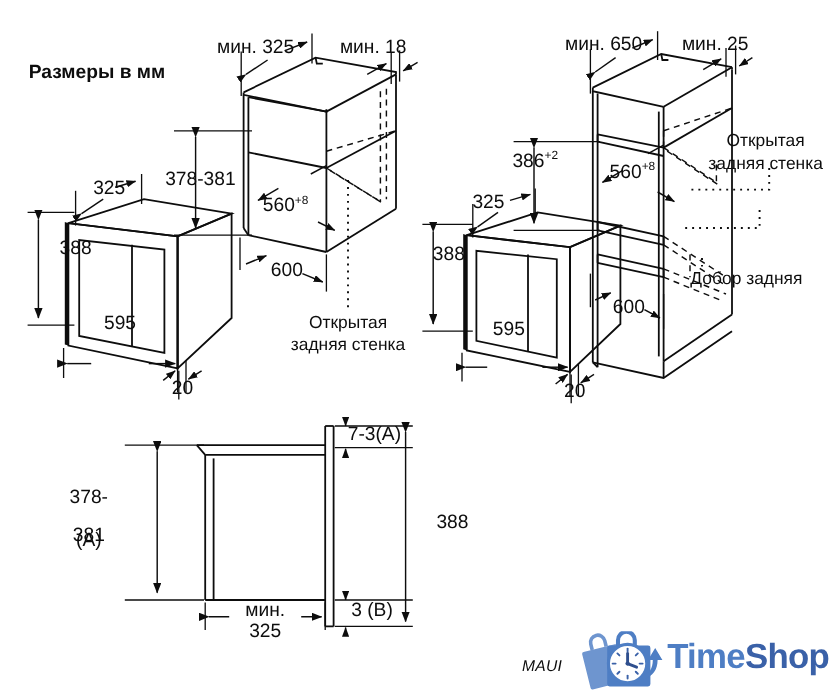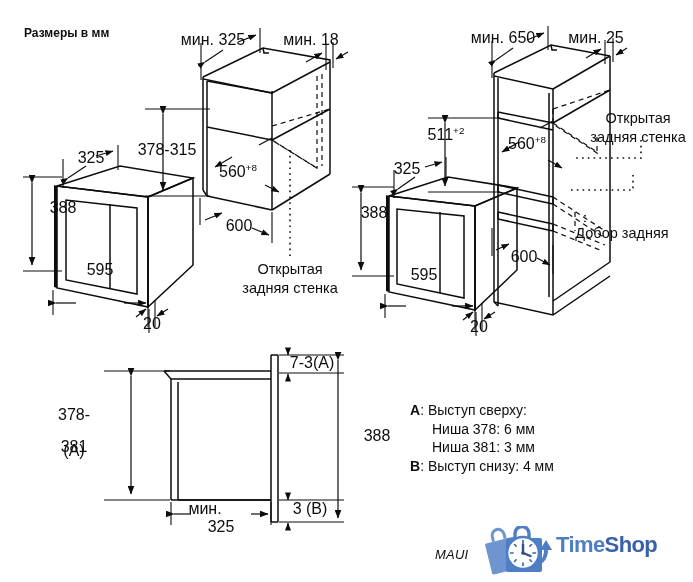--- a/index.html
+++ b/index.html
@@ -25,21 +25,21 @@
     width: 693px;
     height: 582px;
   }
   .lbl {
     position: absolute;
     color: #0d0d0d;
     font-family: "Liberation Sans", sans-serif;
     white-space: pre;
     line-height: 1.12;
   }
-  .t-title   { font-size: 12px; font-weight: 700; }
+  .t-title   { font-size: 16px; font-weight: 700; margin-top: 25px; }
   .t-dim     { font-size: 16px;   font-weight: 400; }
   .t-note    { font-size: 14.5px; font-weight: 400; }
   .t-legend  { font-size: 14px;   font-weight: 400; }
   .t-legend b{ font-weight: 700; }
   .t-maui    { font-size: 13px;   font-weight: 400; letter-spacing: .2px; font-style: italic; }
   .sup {
     font-size: 0.62em;
     vertical-align: super;
     line-height: 0;
   }
@@ -50,21 +50,21 @@
     left: 480px;
     top: 526px;
     width: 206px;
     height: 52px;
   }
   #logo-word {
     position: absolute;
     left: 76px;
     top: 6px;
     font-family: "Liberation Sans", sans-serif;
-    font-size: 22px;
+    font-size: 29px;
     font-weight: 700;
     letter-spacing: -0.6px;
   }
   .lw-blue { color: #4e7ec4; }
   .lw-dark { color: #3a61a8; }
 </style>
 </head>
 <body>
 
 <div id="page">
@@ -363,55 +363,49 @@
 
   <div class="lbl t-title" style="left:24px; top:27px;">Размеры в мм</div>
 
   <div class="lbl t-dim ctr" style="left:63px; top:199px;">388</div>
   <div class="lbl t-dim ctr" style="left:91px; top:149px;">325</div>
   <div class="lbl t-dim ctr" style="left:100px; top:261px;">595</div>
   <div class="lbl t-dim ctr" style="left:152px; top:315px;">20</div>
 
   <div class="lbl t-dim ctr" style="left:213px; top:31px;">мин. 325</div>
   <div class="lbl t-dim ctr" style="left:311px; top:31px;">мин. 18</div>
-  <div class="lbl t-dim ctr" style="left:167px; top:141px;">378-315</div>
+  <div class="lbl t-dim ctr" style="left:167px; top:141px;">378-381</div>
   <div class="lbl t-dim" style="left:219px; top:163px;"><span>560</span><span class="sup">+8</span></div>
   <div class="lbl t-dim ctr" style="left:239px; top:217px;">600</div>
   <div class="lbl t-note ctr" style="left:290px; top:261px;">Открытая</div>
   <div class="lbl t-note ctr" style="left:290px; top:280px;">задняя стенка</div>
 
   <div class="lbl t-dim ctr" style="left:374px; top:204px;">388</div>
   <div class="lbl t-dim ctr" style="left:407px; top:160px;">325</div>
   <div class="lbl t-dim ctr" style="left:424px; top:266px;">595</div>
   <div class="lbl t-dim ctr" style="left:479px; top:318px;">20</div>
 
   <div class="lbl t-dim ctr" style="left:503px; top:29px;">мин. 650</div>
   <div class="lbl t-dim ctr" style="left:596px; top:29px;">мин. 25</div>
-  <div class="lbl t-dim" style="left:446px; top:126px; transform:translateX(-50%);"><span>511</span><span class="sup">+2</span></div>
+  <div class="lbl t-dim" style="left:446px; top:126px; transform:translateX(-50%);"><span>386</span><span class="sup">+2</span></div>
   <div class="lbl t-dim" style="left:508px; top:135px;"><span>560</span><span class="sup">+8</span></div>
   <div class="lbl t-dim ctr" style="left:524px; top:248px;">600</div>
   <div class="lbl t-note ctr" style="left:638px; top:110px;">Открытая</div>
   <div class="lbl t-note ctr" style="left:638px; top:129px;">задняя стенка</div>
   <div class="lbl t-note ctr" style="left:622px; top:225px;">Добор задняя</div>
 
   <div class="lbl t-dim ctr" style="left:74px; top:406px;text-align:right;">378-</div>
   <div class="lbl t-dim ctr" style="left:74px; top:438px;">381</div>
   <div class="lbl t-dim ctr" style="left:74px; top:442px;">(A)</div>
-  <div class="lbl t-dim ctr" style="left:205px; top:500px;">мин.</div>
+  <div class="lbl t-dim ctr" style="left:221px; top:500px;">мин.</div>
   <div class="lbl t-dim ctr" style="left:221px; top:518px;">325</div>
   <div class="lbl t-dim ctr" style="left:312px; top:354px;">7-3(A)</div>
   <div class="lbl t-dim ctr" style="left:310px; top:500px;">3 (B)</div>
   <div class="lbl t-dim ctr" style="left:377px; top:427px;">388</div>
 
-  <div id="legend" style="position:absolute; left:410px; top:403px;">
-    <div class="lbl t-legend" style="position:relative; left:0; top:0;"><b>A</b><span>: </span><span>Выступ сверху:</span></div>
-    <div class="lbl t-legend" style="position:relative; left:22px; top:3px;">Ниша 378: 6 мм</div>
-    <div class="lbl t-legend" style="position:relative; left:22px; top:6px;">Ниша 381: 3 мм</div>
-    <div class="lbl t-legend" style="position:relative; left:0; top:9px;"><b>B</b><span>: </span><span>Выступ снизу: 4 мм</span></div>
-  </div>
 
   <div class="lbl t-maui" style="left:435px; top:548px;">MAUI</div>
 
   <div id="logo">
     <svg width="206" height="52" viewBox="0 0 206 52">
 
       <g transform="rotate(-14 30 28)">
         <rect x="8" y="12" width="30" height="32" rx="1.5" fill="#6e95cf"></rect>
         <path d="M17,12 L17,7 a6,6 0 0 1 12,0 L29,12" fill="none" stroke="#6e95cf" stroke-width="3"></path>
       </g>

